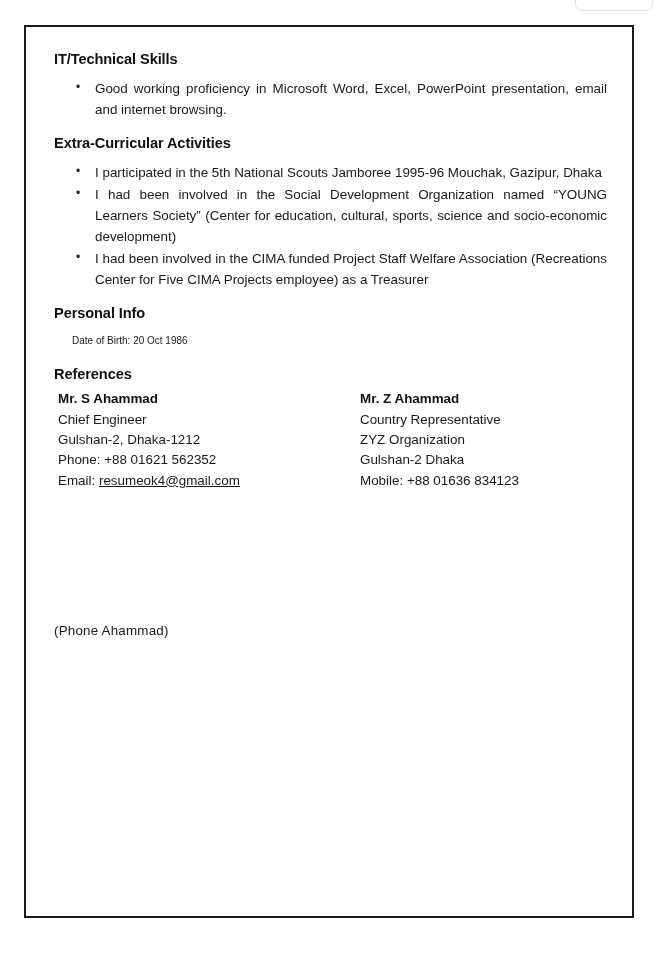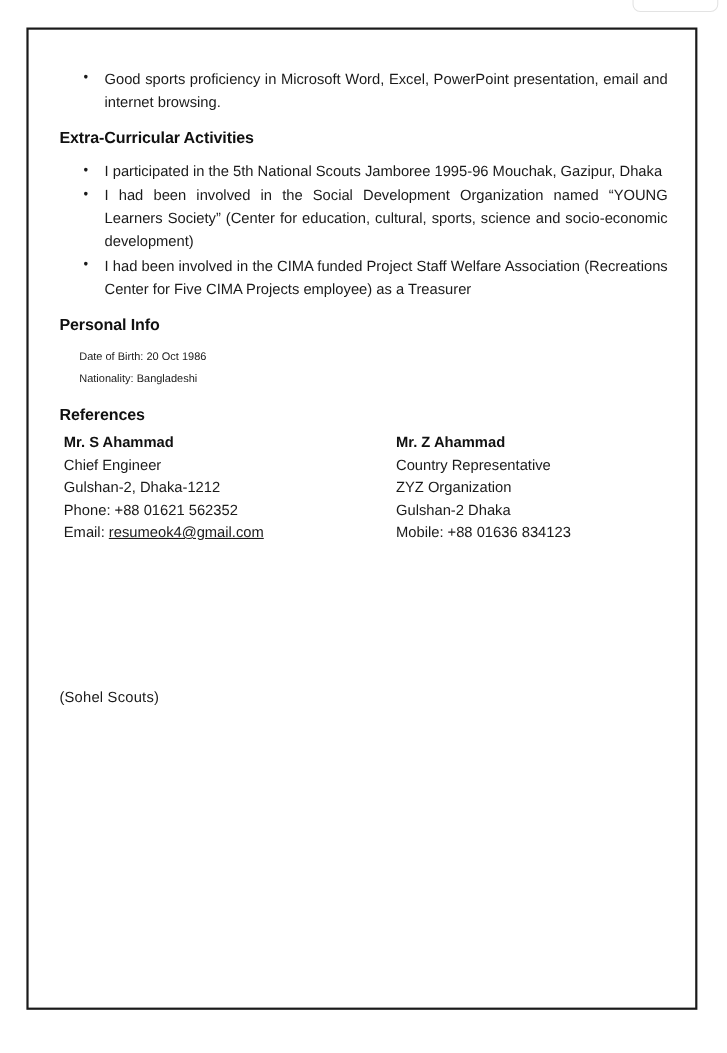--- a/index.html
+++ b/index.html
@@ -132,41 +132,41 @@
   .blk-gap-lg { height: 15px; }
 </style>
 </head>
 <body>
 
 <div class="top-chip"></div>
 
 <div class="doc-sheet">
   <div class="doc-inner">
 
+    <h2 class="sec-heading">IT/Technical Skills</h2>
     <div class="gap-after-heading"></div>
     <ul class="bullets">
-      <li class="justify">Good sports proficiency in Microsoft Word, Excel, PowerPoint presentation, email and internet browsing.</li>
+      <li class="justify">Good working proficiency in Microsoft Word, Excel, PowerPoint presentation, email and internet browsing.</li>
     </ul>
 
     <div class="blk-gap-md"></div>
 
     <h2 class="sec-heading">Extra-Curricular Activities</h2>
     <div class="gap-after-heading"></div>
     <ul class="bullets">
       <li>I participated in the 5th National Scouts Jamboree 1995-96 Mouchak, Gazipur, Dhaka</li>
       <li class="justify">I had been involved in the Social Development Organization named “YOUNG Learners Society” (Center for education, cultural, sports, science and socio-economic development)</li>
       <li class="justify">I had been involved in the CIMA funded Project Staff Welfare Association (Recreations Center for Five CIMA Projects employee) as a Treasurer</li>
     </ul>
 
     <div class="blk-gap-md"></div>
 
     <h2 class="sec-heading">Personal Info</h2>
     <div class="gap-after-heading"></div>
     <div class="info-line">Date of Birth: 20 Oct 1986</div>
-    <div class="info-line">Nationality: Bangladeshi</div>
 
     <div class="blk-gap-lg"></div>
 
     <h2 class="sec-heading">References</h2>
 
     <div class="refs">
 
       <div class="ref-col col-1">
         <div class="ref-name ref-line">Mr. S Ahammad</div>
         <div class="ref-line">Chief Engineer</div>
@@ -178,16 +178,16 @@
       <div class="ref-col col-2">
         <div class="ref-name ref-line">Mr. Z Ahammad</div>
         <div class="ref-line">Country Representative</div>
         <div class="ref-line">ZYZ Organization</div>
         <div class="ref-line">Gulshan-2 Dhaka</div>
         <div class="ref-line">Mobile: +88 01636 834123</div>
       </div>
 
     </div>
 
-    <div class="signature">(Sohel Scouts)</div>
+    <div class="signature">(Phone Ahammad)</div>
 
   </div>
 </div>
 
 </body></html>

